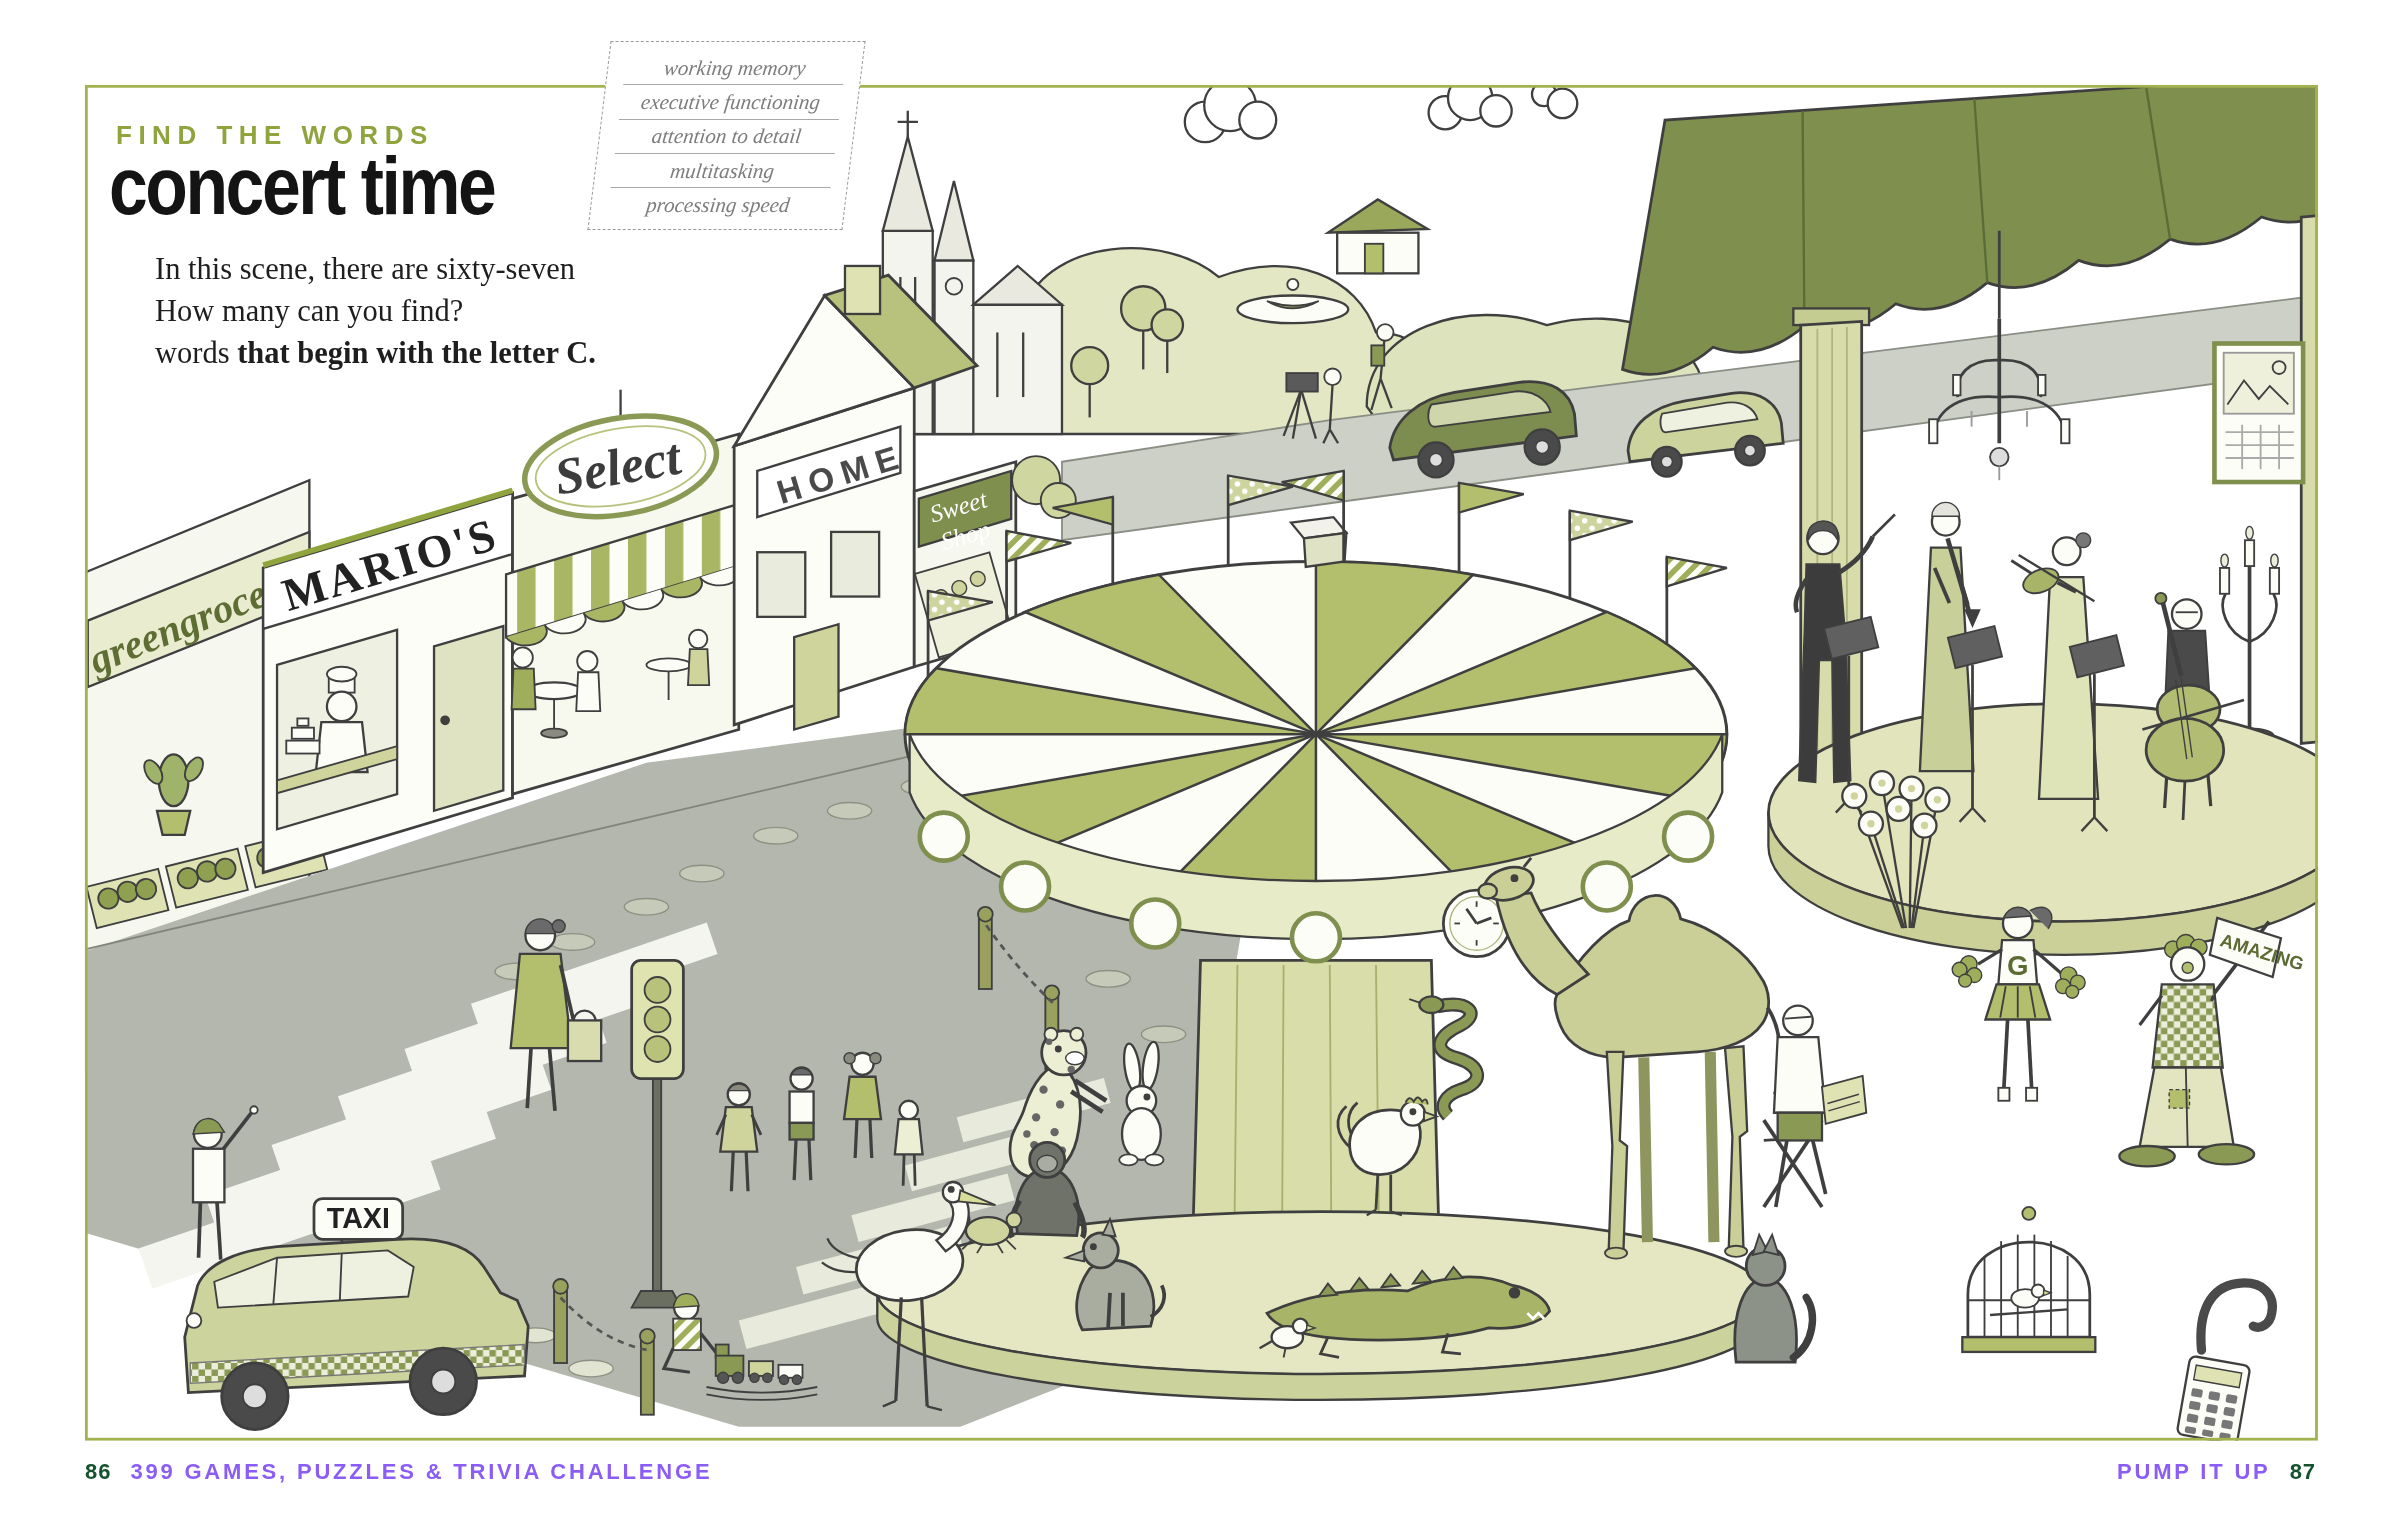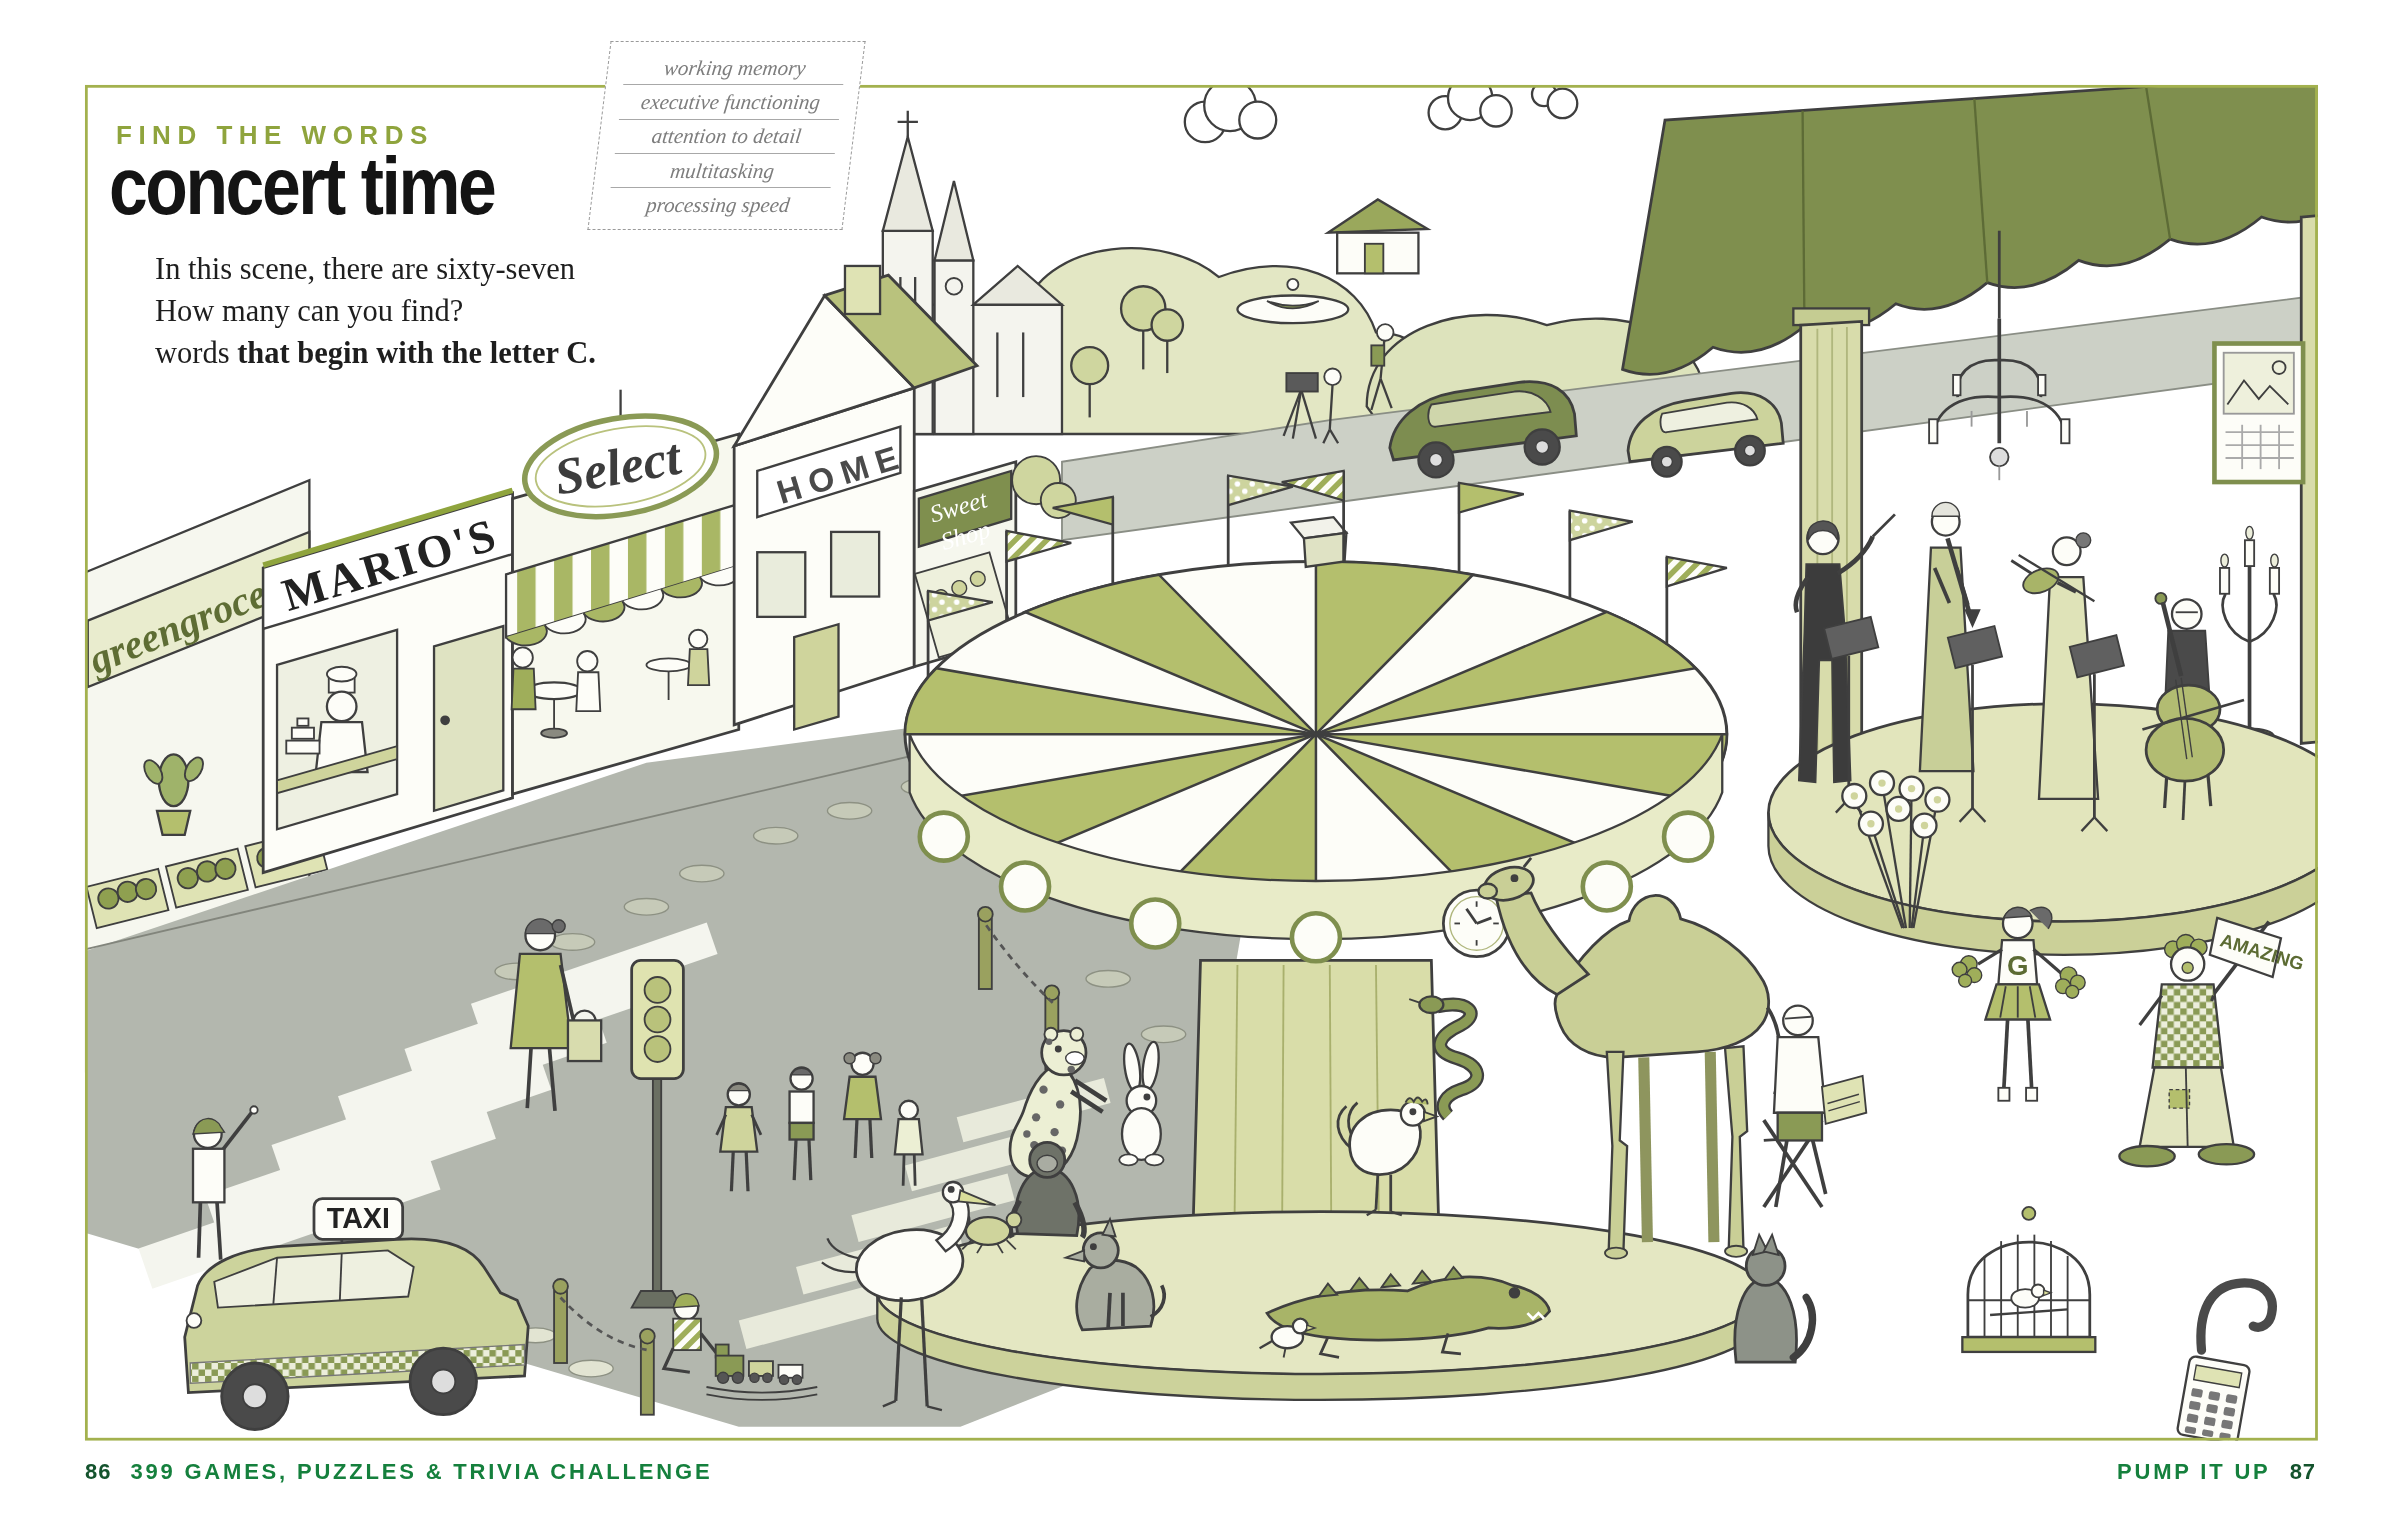--- a/index.html
+++ b/index.html
@@ -9,21 +9,21 @@
   .kicker{position:absolute;left:116px;top:120px;font-size:26px;font-weight:bold;letter-spacing:6.5px;color:#8fa43d;}
   .title{position:absolute;left:109px;top:140px;font-size:81px;font-weight:bold;color:#141414;letter-spacing:-2.8px;transform:scaleX(.86);transform-origin:left top;}
   .intro{position:absolute;left:115px;top:248px;width:480px;font-family:"Liberation Serif",serif;font-size:30.5px;color:#1e1e1e;line-height:42px;margin-left:40px;}
   .skills{position:absolute;left:599px;top:41px;width:220px;background:#fff;border:1.8px dashed #9a9a9a;padding:9.2px 16.6px 7.4px;transform:skewX(-7deg);}
   .skills .s-item{font-family:"Liberation Serif",serif;font-style:italic;font-size:21px;color:#7d7d7d;text-align:center;border-bottom:1.8px solid #a8a8a8;padding:4.6px 0 3.7px;}
   .skills .s-item:last-child{border-bottom:none;}
   .footer{position:absolute;top:1459px;font-size:22px;font-weight:bold;}
   .footer-left{left:85px;}
   .footer-right{right:85px;text-align:left;}
   .pgnum{color:#14532d;letter-spacing:0.9px;}
-  .foottxt{color:#15803d;letter-spacing:2.8px;margin:15px 13px;}
+  .foottxt{color:#8b5cf6;letter-spacing:2.8px;margin:15px 13px;}
 </style>
 </head>
 <body>
 
 <div class="page">
 
 <svg class="scene-svg" viewBox="0 0 2600 1659">
   <defs>
     <clipPath id="frameclip">
           <rect x="92" y="92" width="2418" height="1468"></rect>

